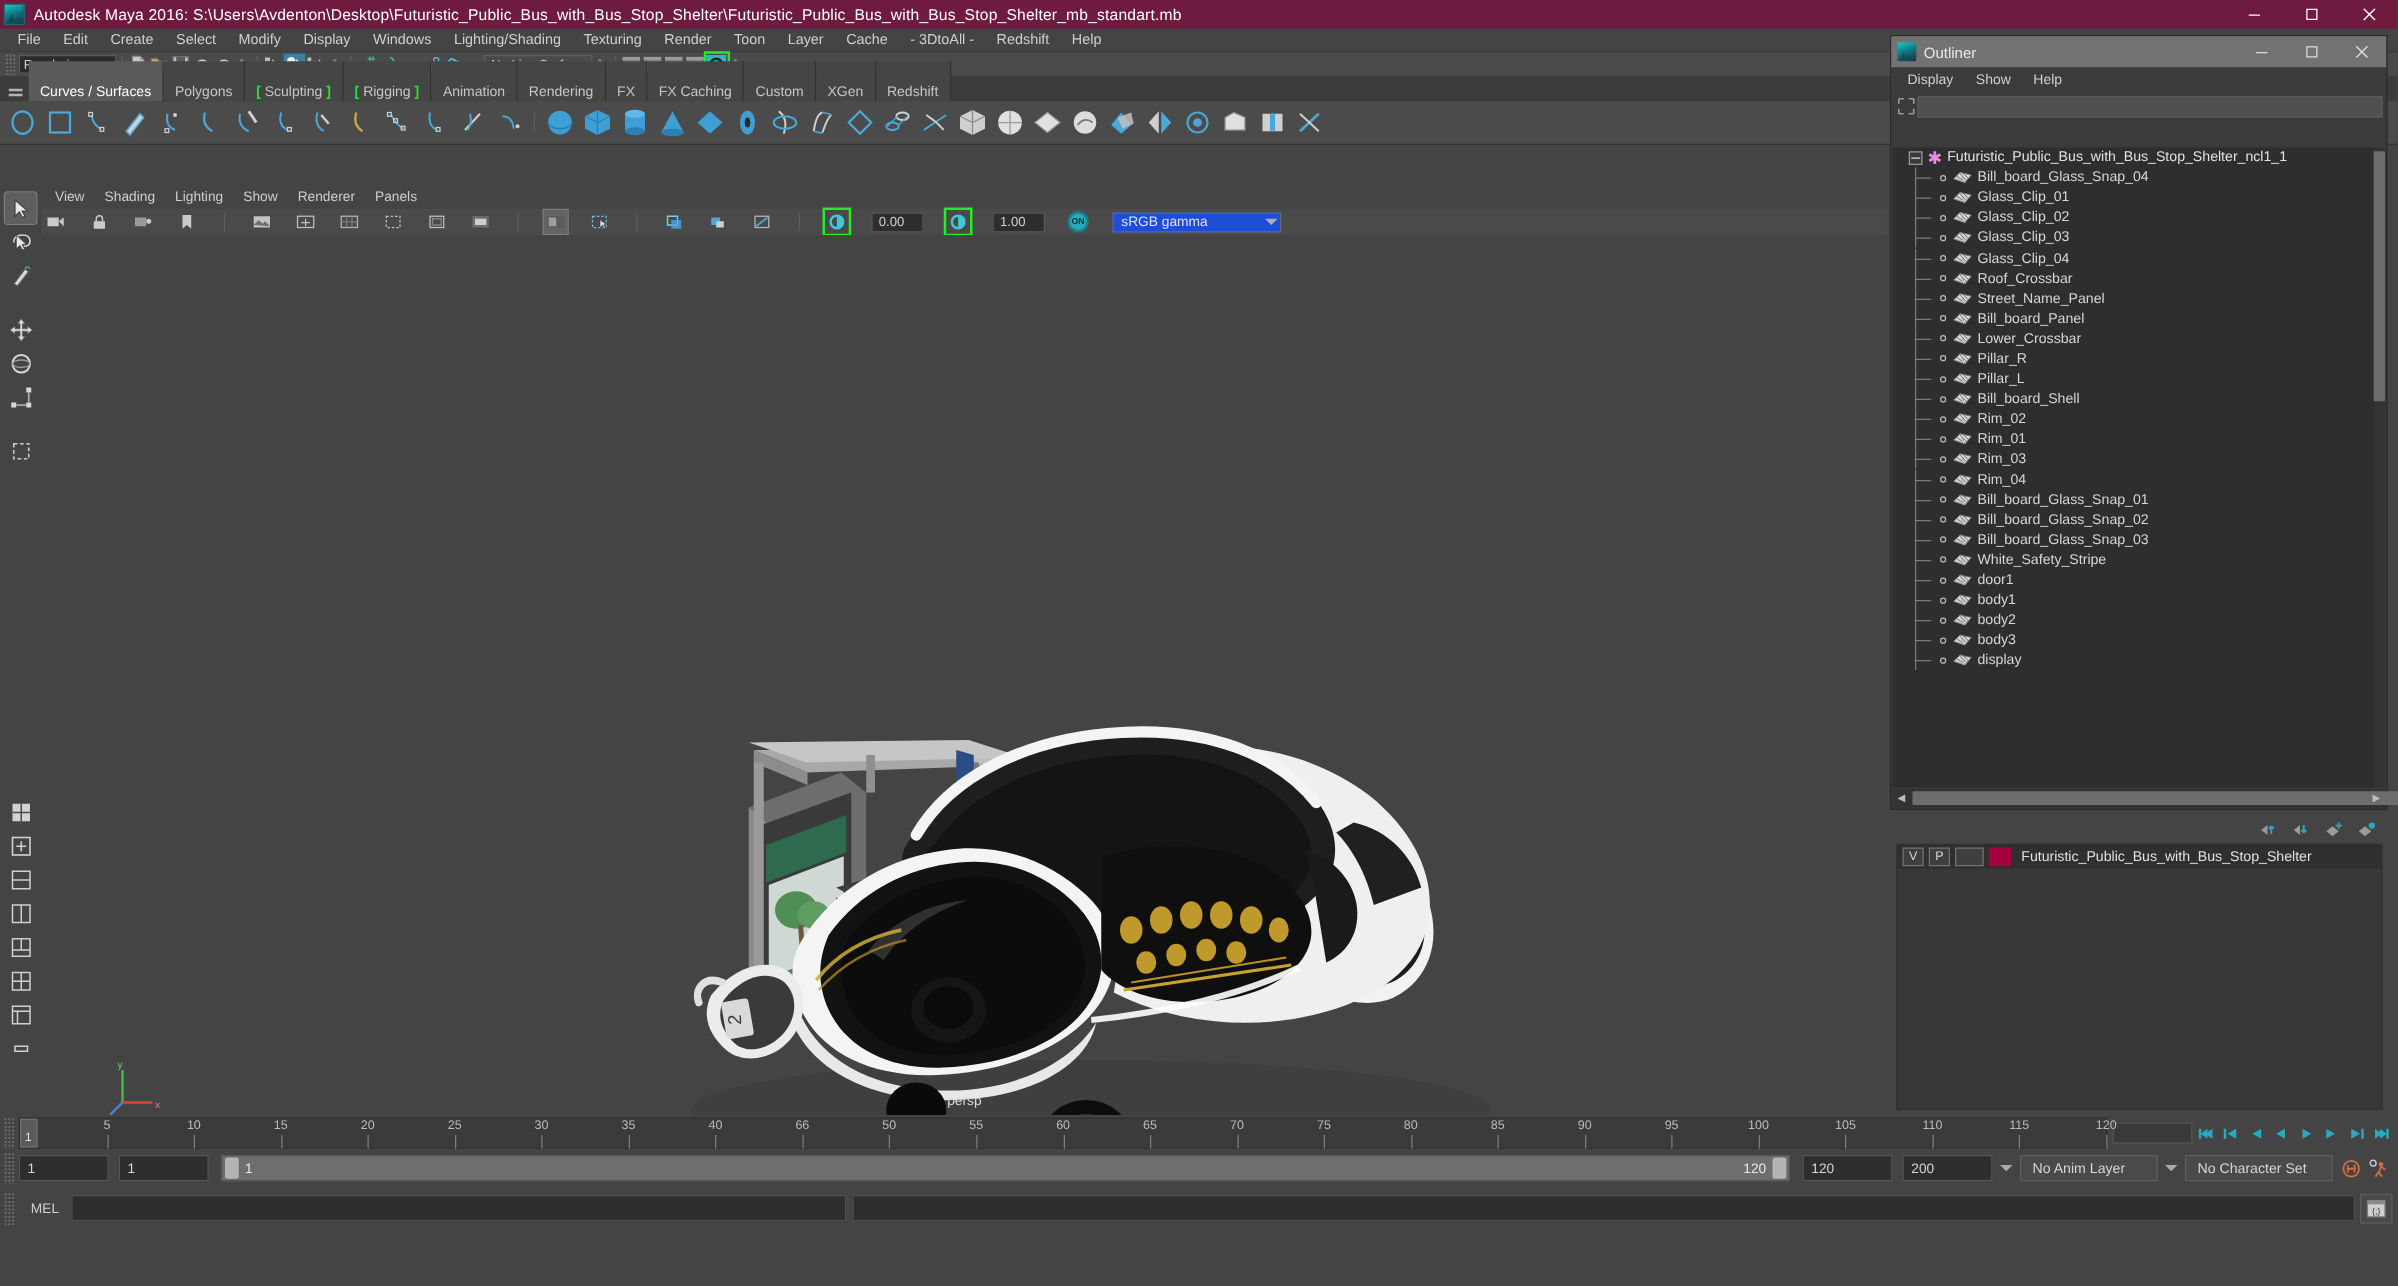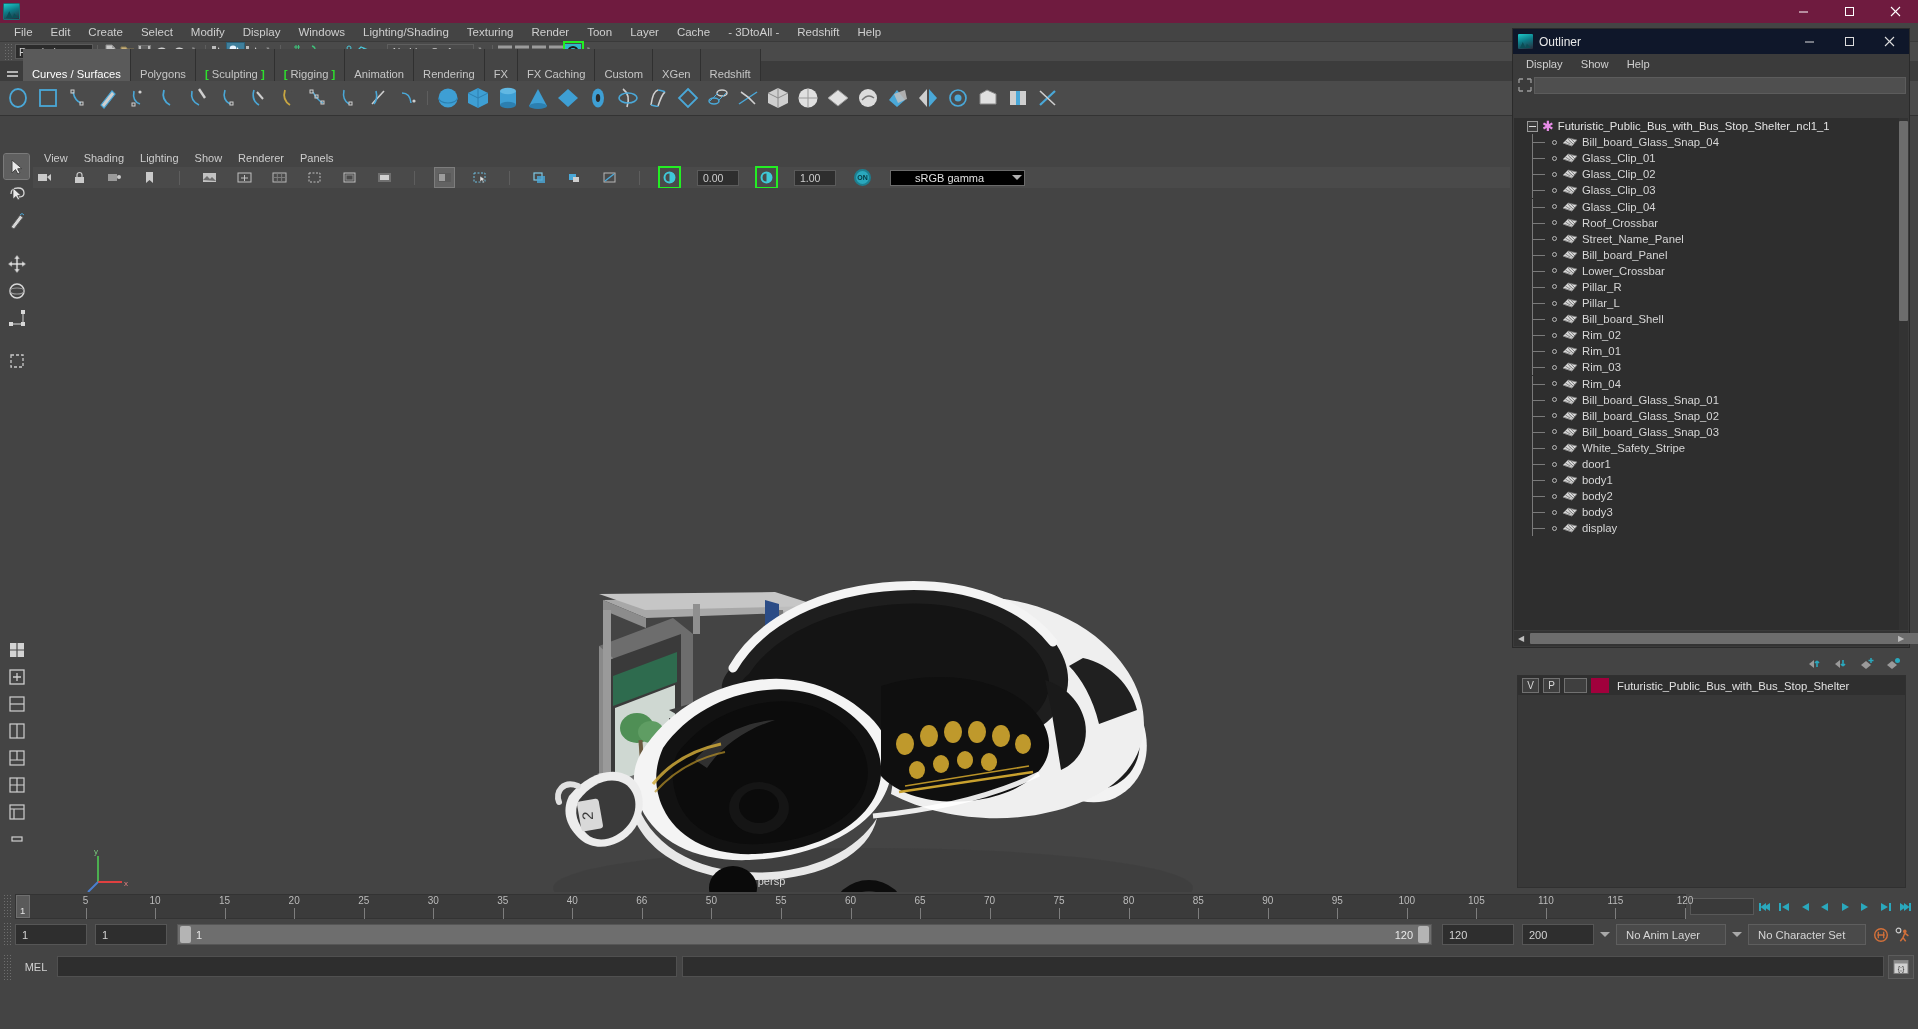--- a/index.html
+++ b/index.html
@@ -70,43 +70,43 @@
   .workarea{position:absolute;left:0;top:150px;width:1510px;height:742px;background:#444;}
   .vpmenu{height:17px;background:#444;display:flex;align-items:center;padding-left:3px;}
   .vpmenu .vm{padding:0 8px;font-size:11px;color:#cdcdcd;line-height:17px;}
   .vptool{height:21px;background:#4a4a4a;display:flex;align-items:center;padding-left:2px;gap:16px;}
   .vpi{width:19px;height:19px;display:flex;align-items:center;justify-content:center;flex:none;}
   .vpi svg{display:block;}
   .vpi.sel{background:#636363;outline:1px solid #7d7d7d;}
   .vpi.gr{outline:2px solid #23ee23;}
   .numfield{height:16px;width:42px;background:#2e2e2e;border:1px solid #5a5a5a;color:#cfcfcf;
     font-size:10.5px;display:flex;align-items:center;padding-left:5px;margin:0 2px;}
-  .gammabox{height:16px;width:135px;background:#000000;border:1px solid #6a6a6a;color:#e0e0e0;
-    font-size:11px;display:flex;align-items:center;padding-left:24px;margin-left:3px;}
+  .gammabox{height:16px;width:135px;background:#1d4ed8;border:1px solid #6a6a6a;color:#e0e0e0;
+    font-size:11px;display:flex;align-items:center;padding-left:6px;margin-left:3px;}
   .gammabox .arw{margin-left:auto;margin-right:2px;width:0;height:0;
     border-left:5px solid transparent;border-right:5px solid transparent;border-top:5px solid #b0b0b0;}
   .onbadge{width:17px;height:17px;border-radius:50%;background:#2aa8bd;border:2px solid #1d7f90;
     color:#05343c;font-size:7px;font-weight:bold;display:flex;align-items:center;justify-content:center;flex:none;}
 
   .viewport{position:relative;width:100%;height:704px;background:#444444;overflow:hidden;}
   .persp-label{position:absolute;left:50%;transform:translateX(-50%);bottom:5px;
     font-size:11px;color:#d8d8d8;}
 
   
   .toolbox{position:absolute;left:0;top:150px;width:33px;height:742px;background:#444;
     display:flex;flex-direction:column;align-items:center;padding-top:4px;gap:2px;}
   .tbi{width:25px;height:25px;display:flex;align-items:center;justify-content:center;flex:none;
     border-radius:2px;}
   .tbi.act{background:#5f5f5f;outline:1px solid #7a7a7a;}
   .tbgap{height:14px;}
 
   
   .outliner{position:absolute;left:1512px;top:28px;width:398px;height:620px;
     background:#3b3b3b;border:1px solid #2a2a2a;}
-  .out-title{height:25px;background:#0f172a;display:flex;align-items:center;}
+  .out-title{height:25px;background:#737373;display:flex;align-items:center;}
   .out-ic{width:15px;height:15px;margin-left:5px;margin-right:6px;flex:none;
     background:linear-gradient(160deg,#1ec8c8 0%,#0d7b87 45%,#2a2a3a 100%);border-radius:1px;position:relative;}
   .out-ic:after{content:"";position:absolute;left:2px;bottom:1px;width:11px;height:7px;background:#0a4f57;
     clip-path:polygon(0 100%,25% 15%,50% 100%,62% 40%,100% 100%);}
   .out-title .t{font-size:12px;color:#e8e8e8;}
   .out-wb{margin-left:auto;display:flex;}
   .out-wb .b{width:40px;height:25px;display:flex;align-items:center;justify-content:center;color:#d7d7d7;}
   .out-menu{height:20px;background:#3b3b3b;display:flex;align-items:center;padding-left:4px;}
   .out-menu .om{padding:0 9px;font-size:11.2px;color:#cfcfcf;line-height:20px;}
   .out-search{height:22px;background:#3b3b3b;display:flex;align-items:center;padding:0 3px;}
@@ -179,20 +179,21 @@
   .cmd-out{height:21px;background:#2e2e2e;border:1px solid #505050;flex:1;margin-left:5px;margin-right:4px;}
   .scriptbtn{width:26px;height:24px;background:#4a4a4a;border:1px solid #5c5c5c;
     display:flex;align-items:center;justify-content:center;margin-right:4px;}
   .helpline{position:absolute;left:0;top:984px;width:1918px;height:45px;background:#444;}
 </style>
 </head>
 <body>
 
 <div class="titlebar">
   <div class="mayaicon"></div>
+  <div class="ttext">Autodesk Maya 2016: S:\Users\Avdenton\Desktop\Futuristic_Public_Bus_with_Bus_Stop_Shelter\Futuristic_Public_Bus_with_Bus_Stop_Shelter_mb_standart.mb</div>
   <div class="winbtns">
     <div class="winbtn">
       <svg width="11" height="11" viewBox="0 0 11 11">
           <line x1="1" y1="6" x2="10" y2="6" stroke="#fff" stroke-width="1"></line>
         </svg>
     </div>
     <div class="winbtn">
       <svg width="11" height="11" viewBox="0 0 11 11">
           <rect x="1.5" y="1.5" width="8" height="8" fill="none" stroke="#fff" stroke-width="1"></rect>
         </svg>

